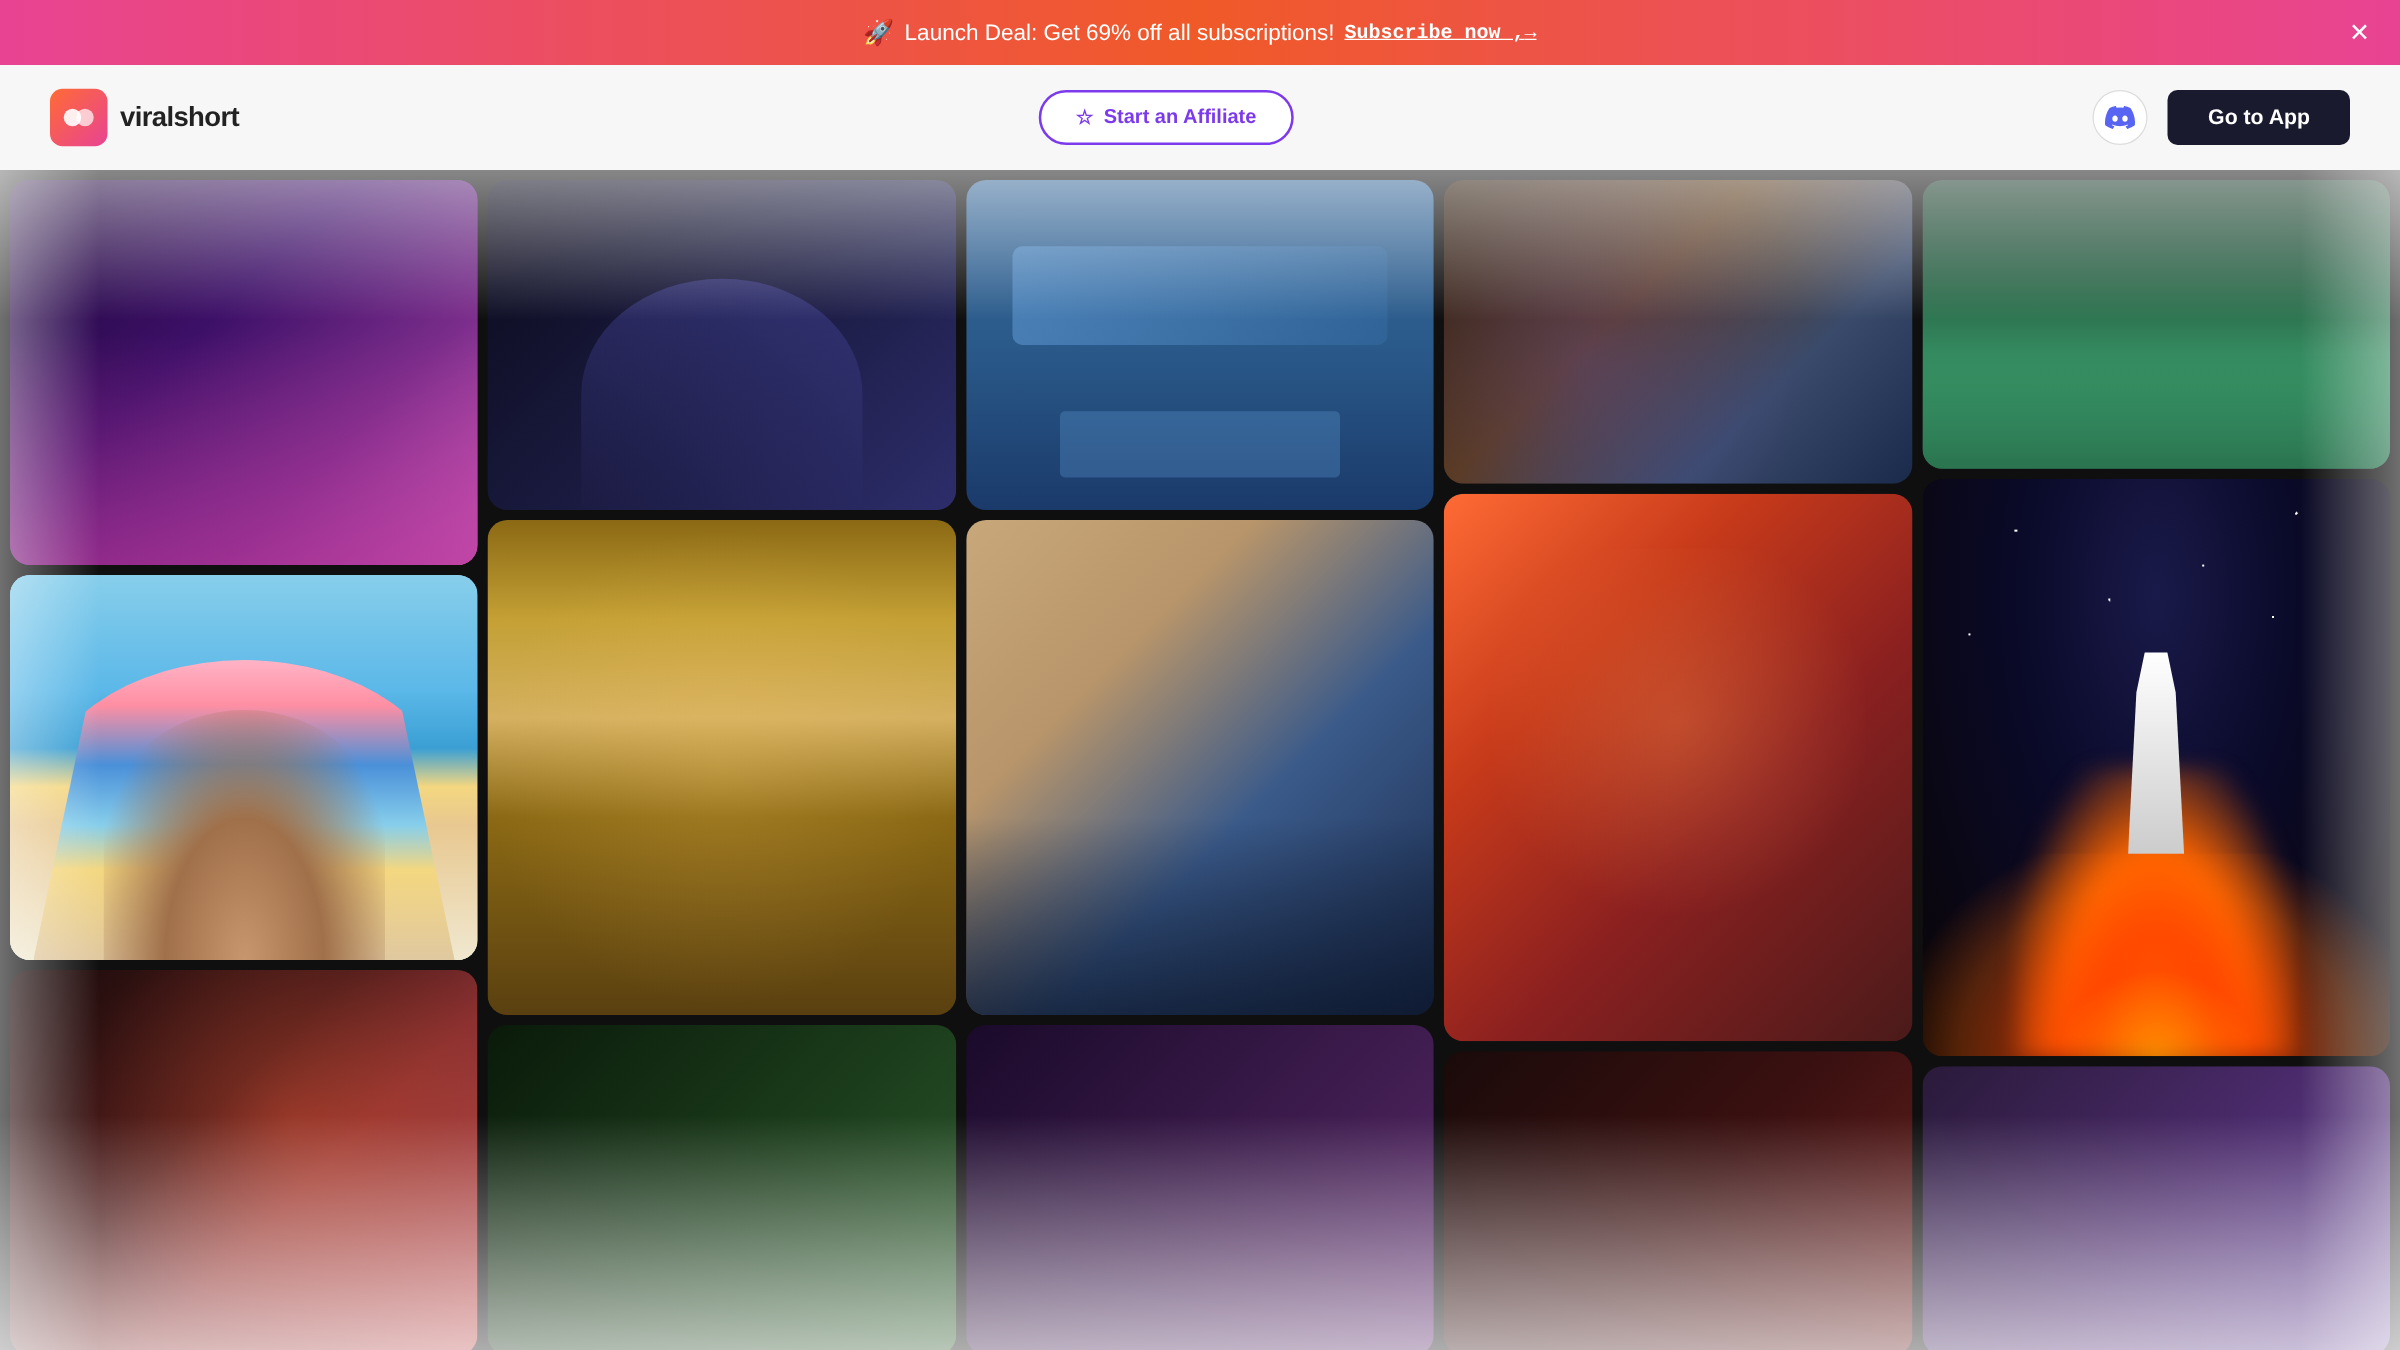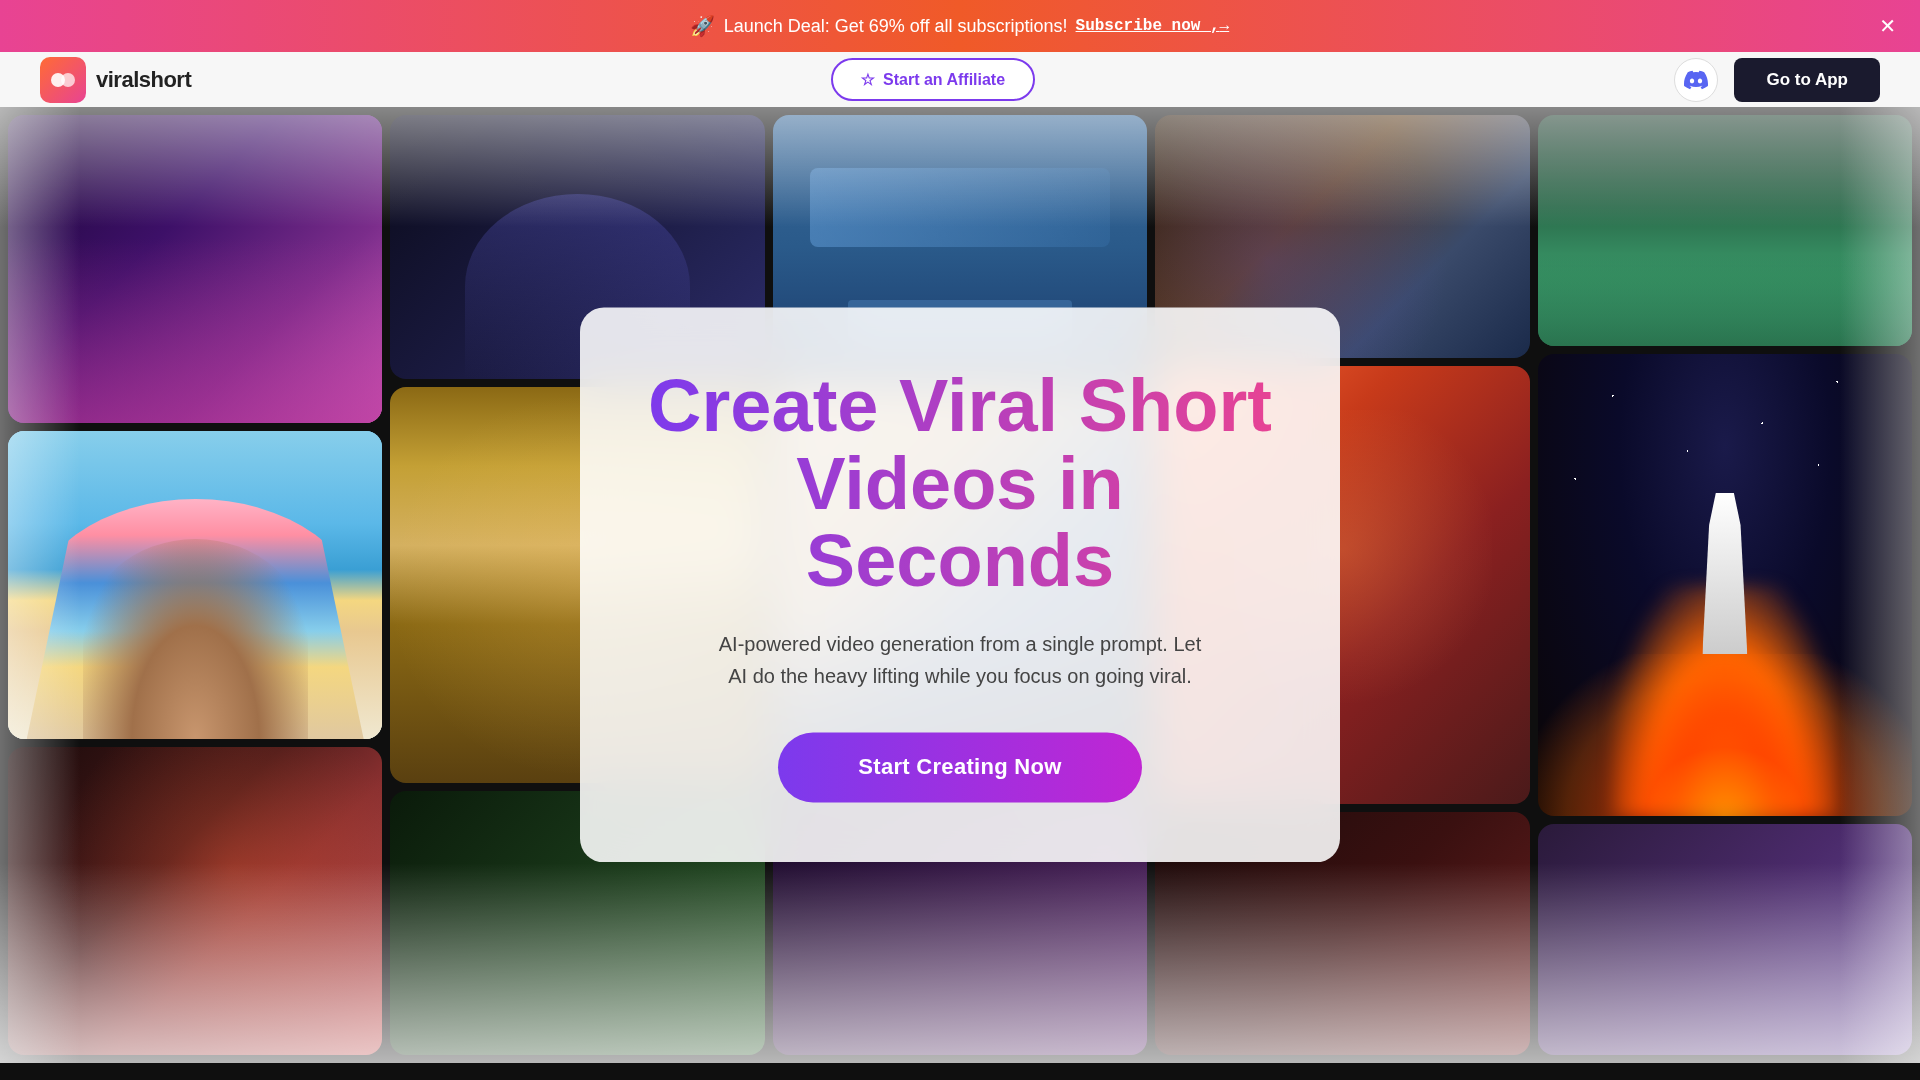--- a/index.html
+++ b/index.html
@@ -38,21 +38,21 @@
       background: none;
       border: none;
     }
     .banner-icon {
       font-size: 20px;
     }
 
     
     .navbar {
       background: rgba(255,255,255,0.97);
-      height: 55px;
+      height: 84px;
       display: flex;
       align-items: center;
       justify-content: space-between;
       padding: 0 40px;
       position: relative;
       z-index: 10;
     }
     .logo {
       display: flex;
       align-items: center;
@@ -441,22 +441,14 @@
         </div>
       </div>
     </div>
   </div>
 
   <div class="top-row-fade"></div>
   <div class="bottom-row-fade"></div>
   <div class="fade-left"></div>
   <div class="fade-right"></div>
 
-  <div class="hero-overlay">
-    <h1 class="hero-title">
-      <span>Create Viral Short</span><br>
-      <span>Videos in Seconds</span>
-    </h1>
-    <p class="hero-subtitle">AI-powered video generation from a single prompt. Let AI do the heavy lifting while you focus on going viral.</p>
-    <button class="cta-btn">Start Creating Now</button>
-  </div>
 
 </main>
 
 </body></html>

